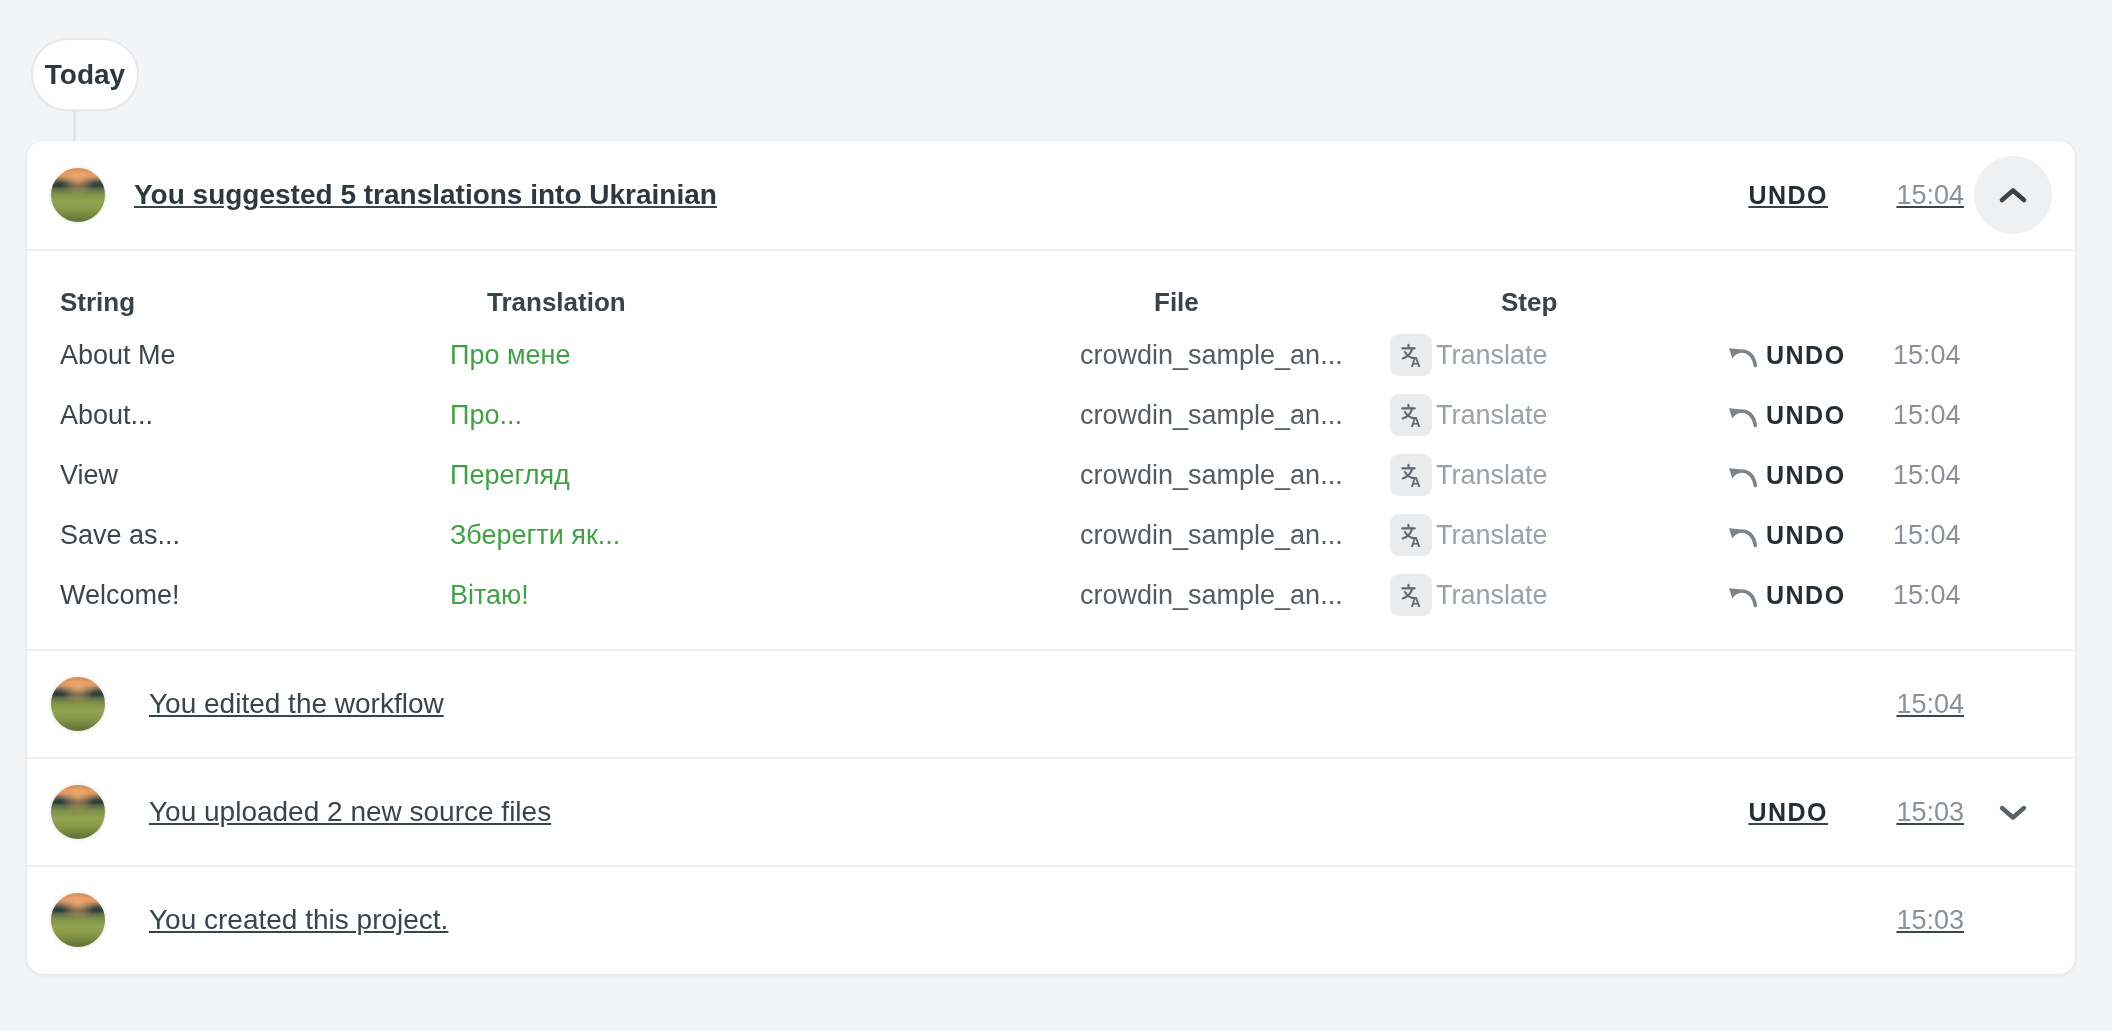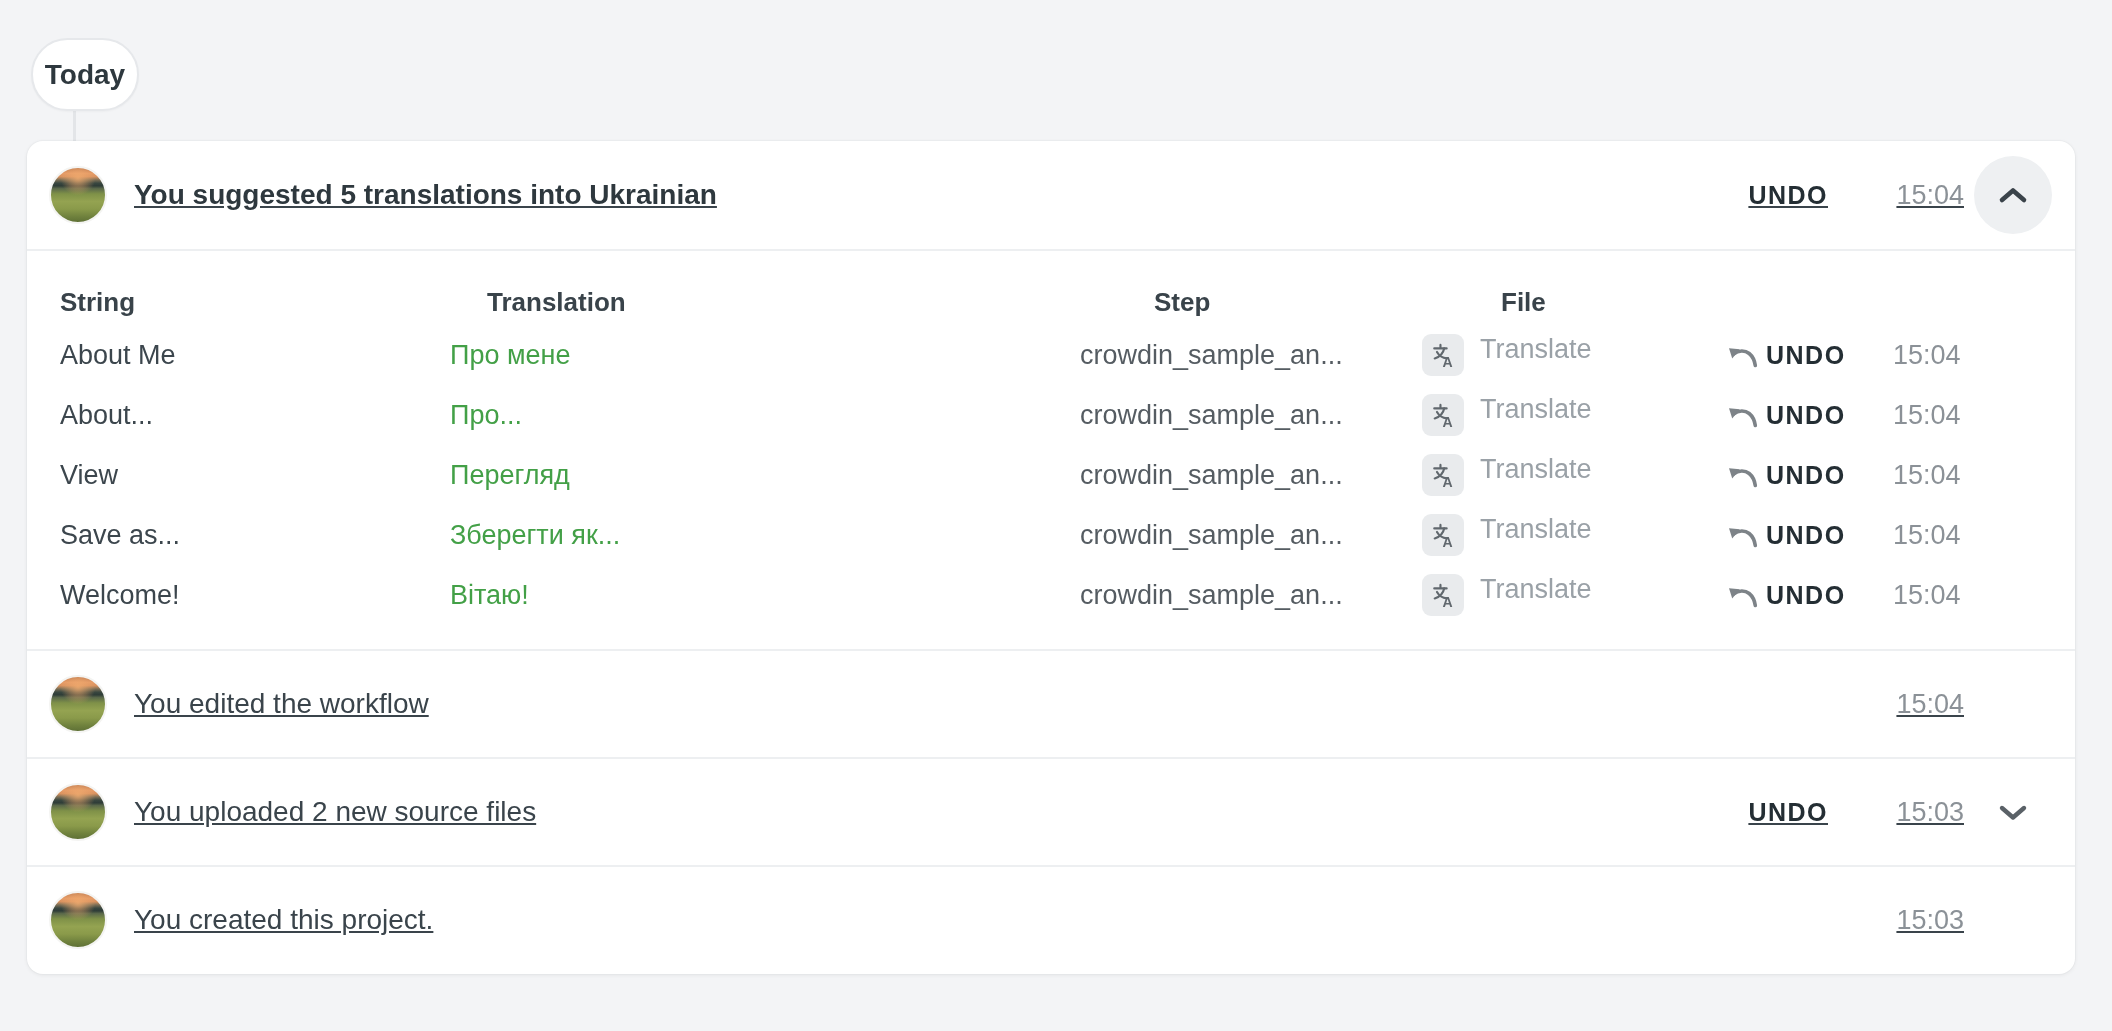--- a/index.html
+++ b/index.html
@@ -39,21 +39,21 @@
     z-index:2;
   }
 
   .row {
     display:flex; align-items:center;
     padding:0 23px 0 22px;
     flex:0 0 auto;
     text-decoration:underline;
   }
   .main-row { height:108px; }
-  .event-row { height:108px; border-top:2px solid #edeff1; }
+  .event-row { height:108px; border-top:2px solid #edeff1;gap:15px; }
   .event-row:last-child { flex:1 1 auto;align-items:center; }
 
   .avatar {
     width:58px; height:58px; border-radius:50%;
     flex:0 0 auto;
     border:2px solid #f4f4f2;
     background:
       radial-gradient(circle at 50% 18%, rgba(240,170,110,.85) 0%, rgba(240,170,110,0) 34%),
       linear-gradient(180deg,
         #b8764e 0%, #e59a66 10%, #d9925f 16%,
@@ -87,21 +87,21 @@
     grid-template-columns:390px 630px 310px 336px 167px 1fr;
     align-items:center;
     height:60px;
   }
   .t-head { height:46px;gap:37px; }
   .t-head .cell { font-size:26px; font-weight:600; color:#39434a; }
   .cell { font-size:27px; white-space:nowrap; overflow:hidden; }
   .c-string { color:#3c464d; }
   .c-trans  { color:#43a047; }
   .c-file   { color:#555c62; }
-  .c-step   { display:flex; gap:16px; color:#9aa1a7;margin-left:32px; }
+  .c-step   { display:flex; align-items:center; gap:4px; color:#9aa1a7; }
   .step-icon {
     width:42px; height:42px; border-radius:9px; background:#e9ebed;
     display:flex; align-items:center; justify-content:center; flex:0 0 auto;
   }
   .undo-cell { display:flex; align-items:center; gap:6px; cursor:pointer;
     font-size:25px; font-weight:700; letter-spacing:1.5px; color:#242e34; }
   .c-time { color:#8b9197; }
 </style>
 </head>
 <body>
@@ -142,22 +142,22 @@
           <path d="M4 14 L15 4.5 L26 14" stroke="#3a434a" stroke-width="4.6" fill="none" stroke-linecap="round" stroke-linejoin="round"></path>
         </svg>
       </div>
     </div>
   </div>
 
   <div class="ttable">
     <div class="t-row t-head">
       <div class="cell">String</div>
       <div class="cell">Translation</div>
+      <div class="cell">File</div>
       <div class="cell">Step</div>
-      <div class="cell">File</div>
       <div class="cell"></div>
       <div class="cell">View</div>
     </div>
     <div id="table-rows">
   <div class="t-row">
     <div class="cell c-string">About Me</div>
     <div class="cell c-trans">Про мене</div>
     <div class="cell c-file">crowdin_sample_an...</div>
     <div class="cell c-step">
       <span class="step-icon">

